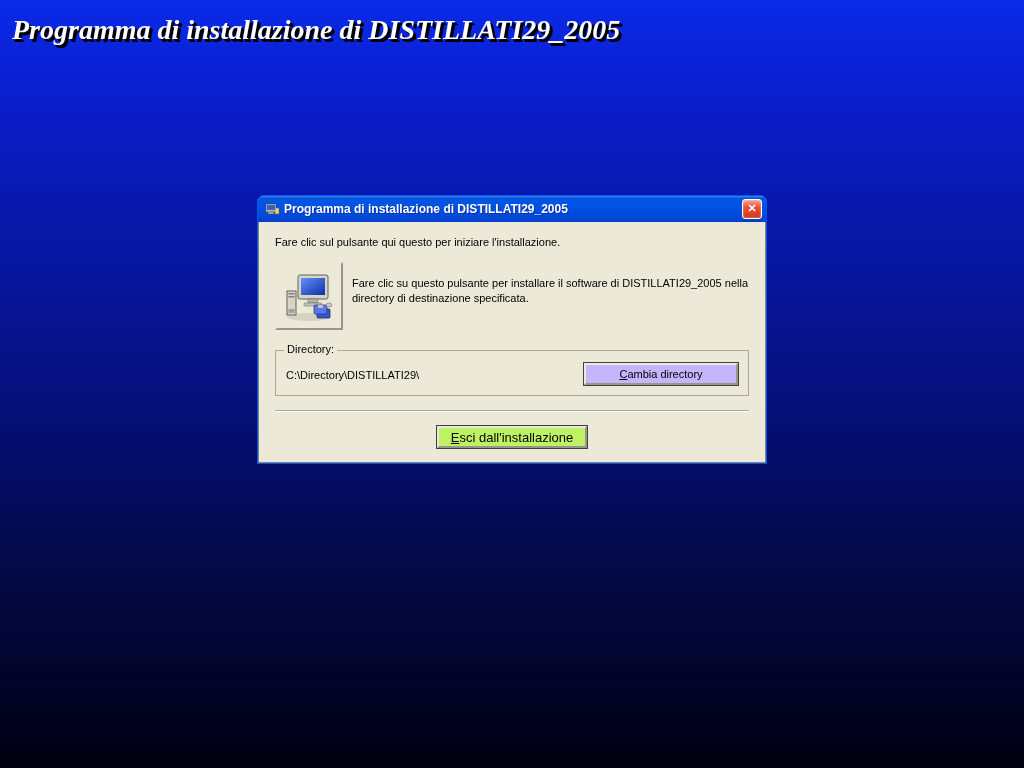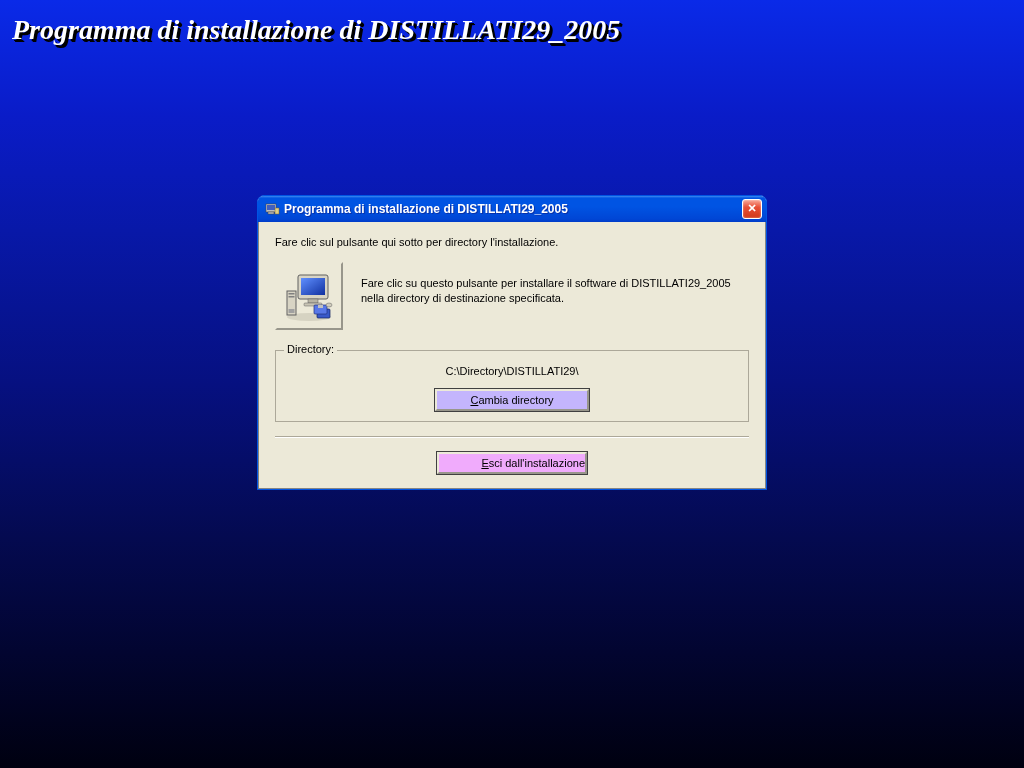--- a/index.html
+++ b/index.html
@@ -79,21 +79,21 @@
   background: #ece9d8;
   font-size: 11px;
   color: #000000;
 }
 
 .instruction { margin-bottom: 14px; }
 
 .main-row {
   display: flex;
   align-items: flex-start;
-  gap: 18px;
+  gap: 9px;
   margin-bottom: 20px;
 }
 
 .install-icon-btn {
   width: 68px;
   height: 68px;
   border: 2px outset #ece9d8;
   background: #ece9d8;
   display: flex;
   align-items: center;
@@ -113,21 +113,20 @@
 
 .groupbox {
   border: 1px solid #aca899;
   position: relative;
   padding: 12px 10px 10px 10px;
   display: flex;
   align-items: center;
   justify-content: space-between;
   gap: 12px;
   margin-bottom: 14px;
-  flex-direction: column;
 }
 .groupbox-label {
   position: absolute;
   top: -8px;
   left: 8px;
   background: #ece9d8;
   padding: 0 3px;
   font-size: 11px;
 }
 .directory-path {
@@ -152,25 +151,24 @@
   border-bottom: 1px solid #ffffff;
   margin: 0 0 14px 0;
 }
 
 
 .exit-row { text-align: center; }
 .exit-btn {
   width: 150px;
   height: 22px;
   border: 2px outset #ece9d8;
-  background: #f0abfc;
-  font-size: 11px;
+  background: #bef264;
+  font-size: 13px;
   cursor: pointer;
   box-shadow: 0 0 0 1px #404040;
-  text-align: right;
 }
 </style>
 </head>
 <body>
 
 <div class="desktop-title">Programma di installazione di DISTILLATI29_2005</div>
 
 <div class="dialog">
 
   <div class="titlebar">
@@ -181,21 +179,21 @@
         <rect x="4" y="11" width="6" height="2" fill="#c0c0c0" stroke="#404040" stroke-width="0.5"></rect>
         <rect x="11" y="7" width="4" height="6" fill="#e0d088" stroke="#806020" stroke-width="0.5"></rect>
       </svg>
     </span>
     <span class="titlebar-text">Programma di installazione di DISTILLATI29_2005</span>
     <div class="close-btn">✕</div>
   </div>
 
   <div class="dialog-body">
 
-    <div class="instruction">Fare clic sul pulsante qui sotto per directory l'installazione.</div>
+    <div class="instruction">Fare clic sul pulsante qui questo per iniziare l'installazione.</div>
 
     <div class="main-row">
       <button class="install-icon-btn">
         <span>
           <svg class="install-icon-svg" viewBox="0 0 56 56">
 
             <ellipse cx="28" cy="50" rx="22" ry="4" fill="#c8c4b4" opacity="0.6"></ellipse>
 
             <rect x="6" y="24" width="9" height="24" fill="#d8d4c4" stroke="#606060" stroke-width="1"></rect>
             <rect x="7.5" y="26" width="6" height="1.5" fill="#808080"></rect>

